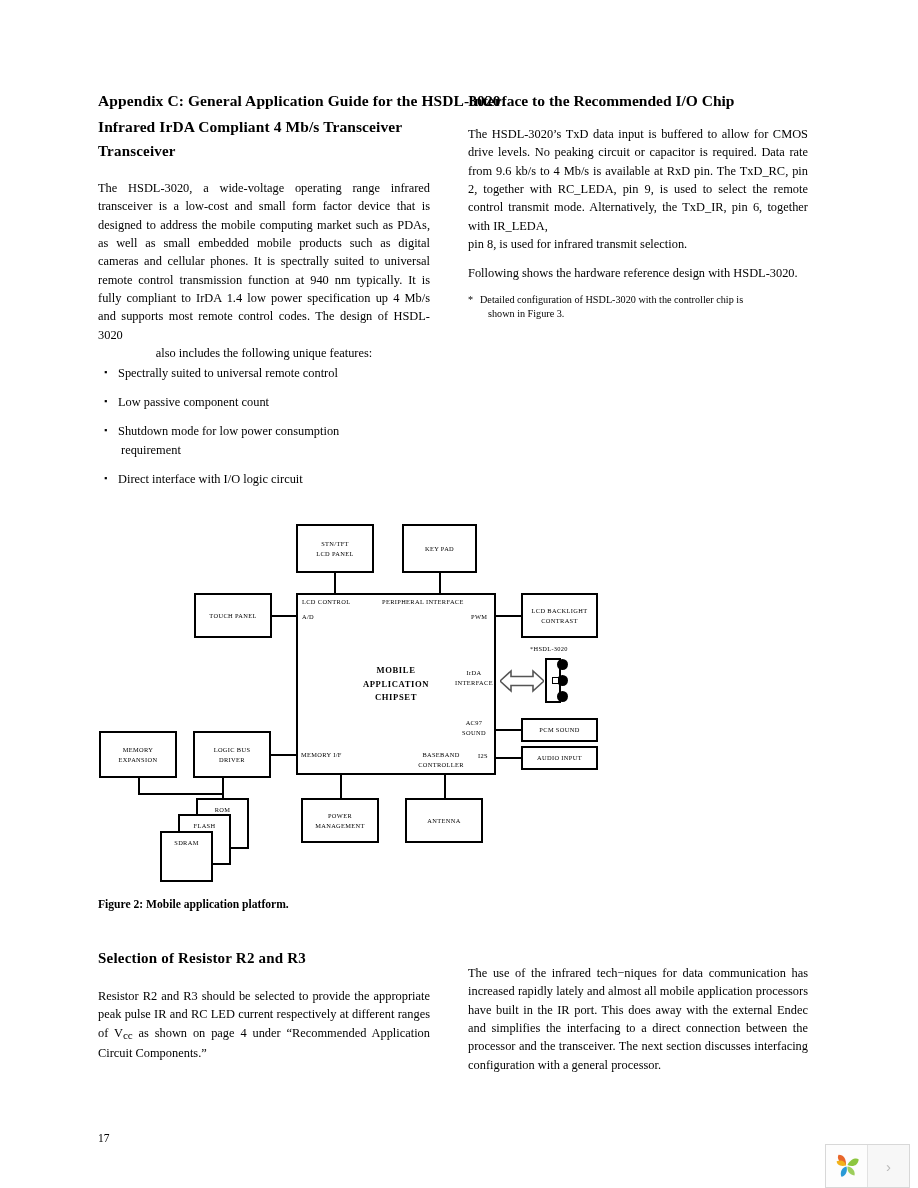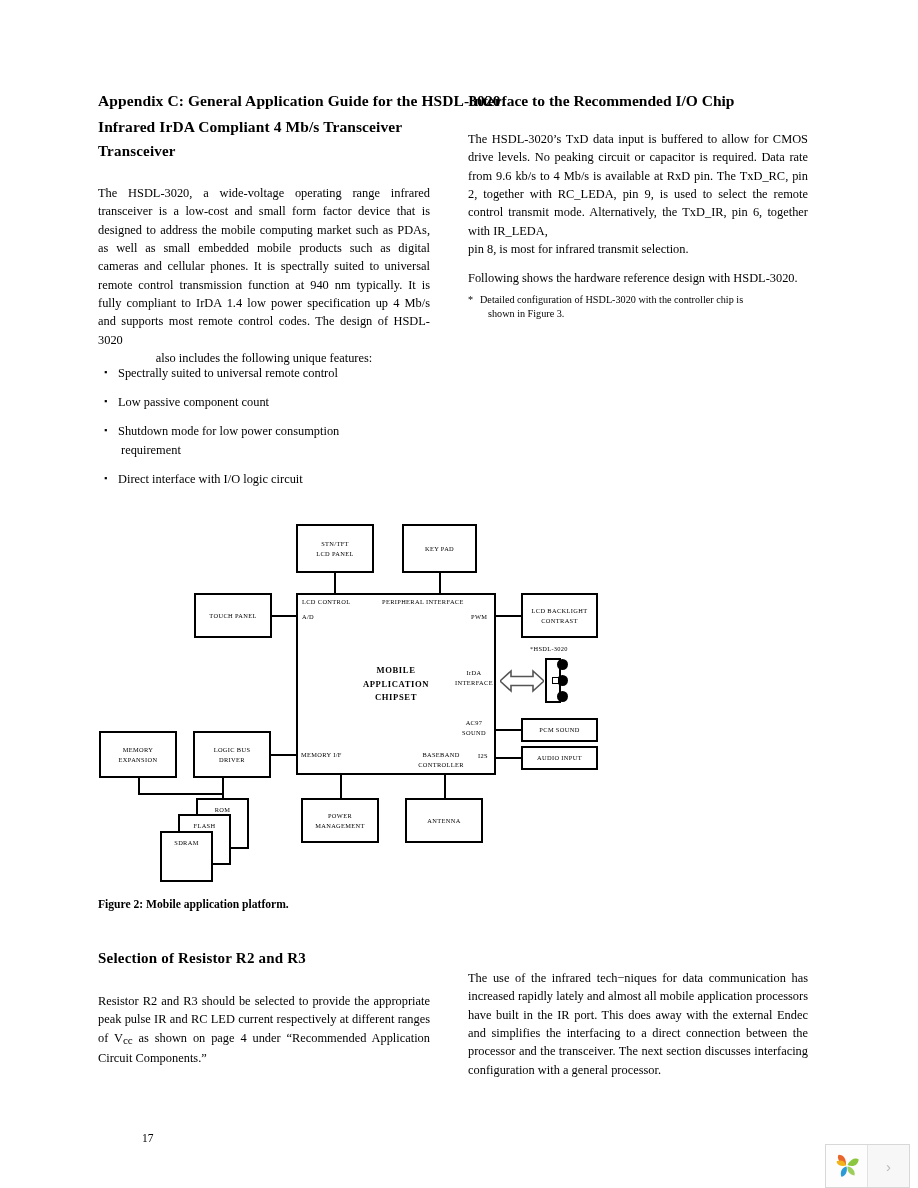--- a/index.html
+++ b/index.html
@@ -31,21 +31,21 @@
   }
 
   
   .col {
     position: absolute;
     font-size: 12.4px;
     line-height: 18.35px;
     text-align: justify;
     text-justify: inter-word;
   }
-  .col p { margin: 12px 0 9px 0; }
+  .col p { margin: 7px 0 9px 0; }
   .col p.tight { margin-bottom: 0; }
 
   ul.features {
     position: absolute;
     left: 104px;
     margin: 0; padding: 0;
     list-style: none;
     font-size: 12.4px;
     line-height: 18.2px;
     width: 330px;
@@ -76,21 +76,20 @@
   
   .fig-caption {
     position: absolute; left: 98px; top: 898px;
     font-size: 11.6px; font-weight: bold;
   }
 
   
   .page-number {
     position: absolute; left: 98px; top: 1132px;
     font-size: 11.5px;
-    margin-left: 44px;
   }
 
   
   .diagram { position: absolute; left: 0; top: 0; width: 918px; height: 1188px; }
   .dbox {
     position: absolute;
     border: 2.2px solid #000;
     background: #fff;
     display: flex; flex-direction: column;
     align-items: center; justify-content: center;
@@ -201,21 +200,21 @@
     </li>
     <li>
       <span>Direct interface with I/O logic circuit</span>
     </li>
   </ul>
 
   <div class="col" style="left:468px; top:118px; width:340px;">
     <p class="tight">The HSDL-3020’s TxD data input is buffered to allow for CMOS drive levels. No peaking circuit or capacitor is required. Data rate from 9.6 kb/s to 4 Mb/s is available at RxD pin. The TxD_RC, pin 2, together with RC_LEDA, pin 9, is used to select the remote control transmit mode. Alternatively, the TxD_IR, pin 6, together with IR_LEDA,</p>
   </div>
   <div class="col" style="left:468px; top:228px; width:340px; text-align:left;">
-    <p class="tight">pin 8, is most for infrared transmit selection.</p>
+    <p class="tight">pin 8, is used for infrared transmit selection.</p>
   </div>
   <div class="col" style="left:468px; top:257px; width:340px;">
     <p class="tight">Following shows the hardware reference design with HSDL-3020.</p>
   </div>
 
   <div class="footnote">
     <span class="star">*</span>
     <span class="fn-body">Detailed configuration of HSDL-3020 with the controller chip is</span>
     <span class="fn-2">shown in Figure 3.</span>
   </div>

